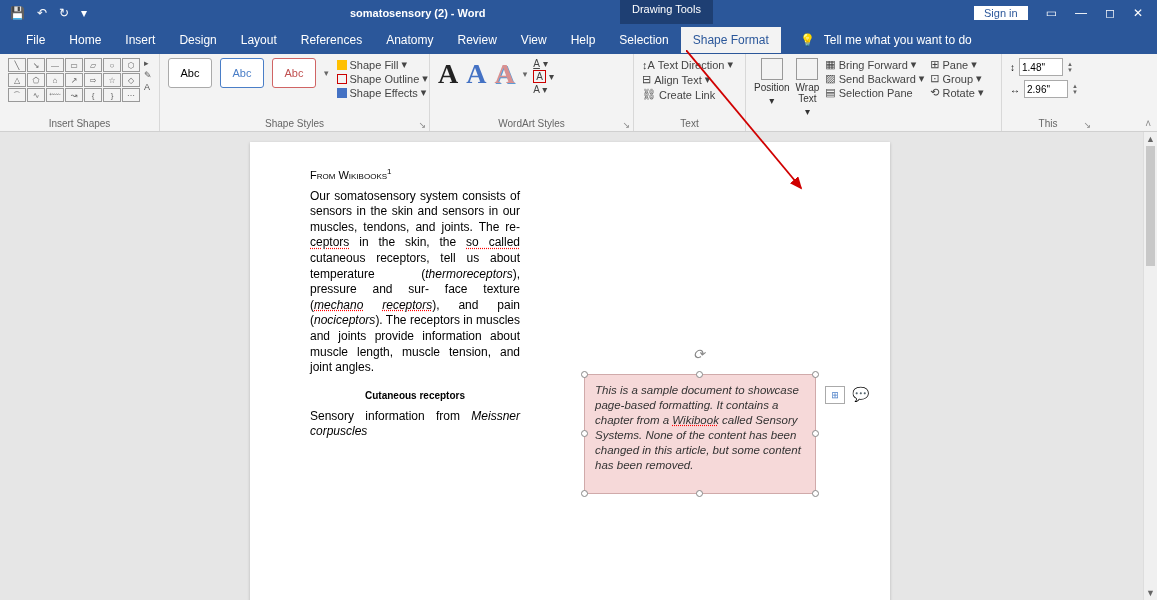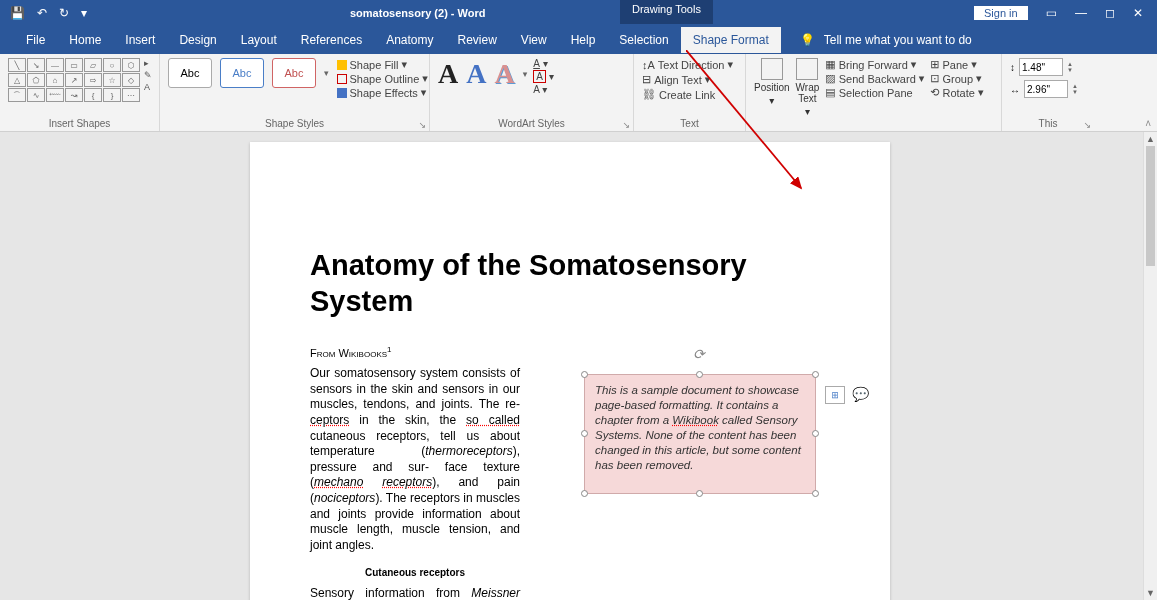--- a/index.html
+++ b/index.html
@@ -241,21 +241,20 @@
           </div>
         </div>
     </div>
     <div class="group-label"><span>This</span><span class="launcher">↘</span></div>
   </div>
   <span class="collapse-caret">˄</span>
 </div>
 
 <div class="workspace">
   <div class="page">
-    <div class="doc-title">Anatomy of the Somatosensory System</div>
     <div class="doc-from"><span>From </span><span style="font-variant:small-caps">Wikibooks</span><sup>1</sup></div>
     <div class="doc-body"><span>Our somatosensory system consists of sensors in the skin and sensors in our muscles, tendons, and joints. The re- </span><span class="underline">ceptors</span><span> in the skin, the </span><span class="underline">so called</span><span> cutaneous receptors, tell us about temperature (</span><i>thermoreceptors</i><span>), pressure and sur- face texture (</span><i><span class="underline">mechano</span><span> </span><span class="underline">receptors</span></i><span>), and pain (</span><i>nociceptors</i><span>). The receptors in muscles and joints provide information about muscle length, muscle tension, and joint angles.</span></div>
     <div class="sub-h">Cutaneous receptors</div>
     <div class="doc-body"><span>Sensory information from </span><i>Meissner corpuscles</i></div>
 
     <div class="textbox">
       <span>This is a sample document to showcase page-based formatting. It contains a chapter from a </span><span class="underline">Wikibook</span><span> called Sensory Systems. None of the content has been changed in this article, but some content has been removed.</span>
       <span class="rotate-h">⟳</span>
       <span class="handle h-tl"></span>
       <span class="handle h-tm"></span>

